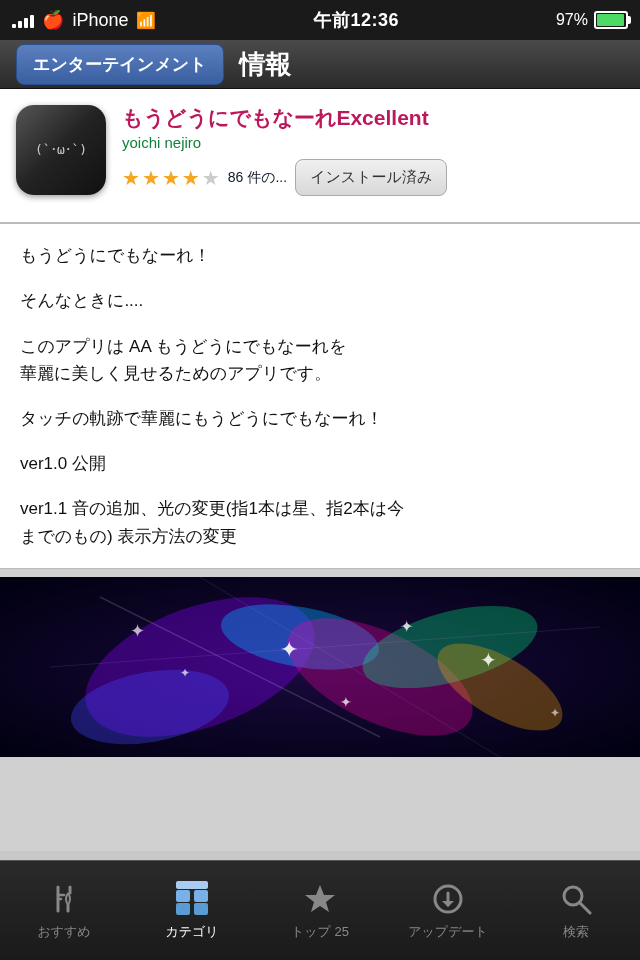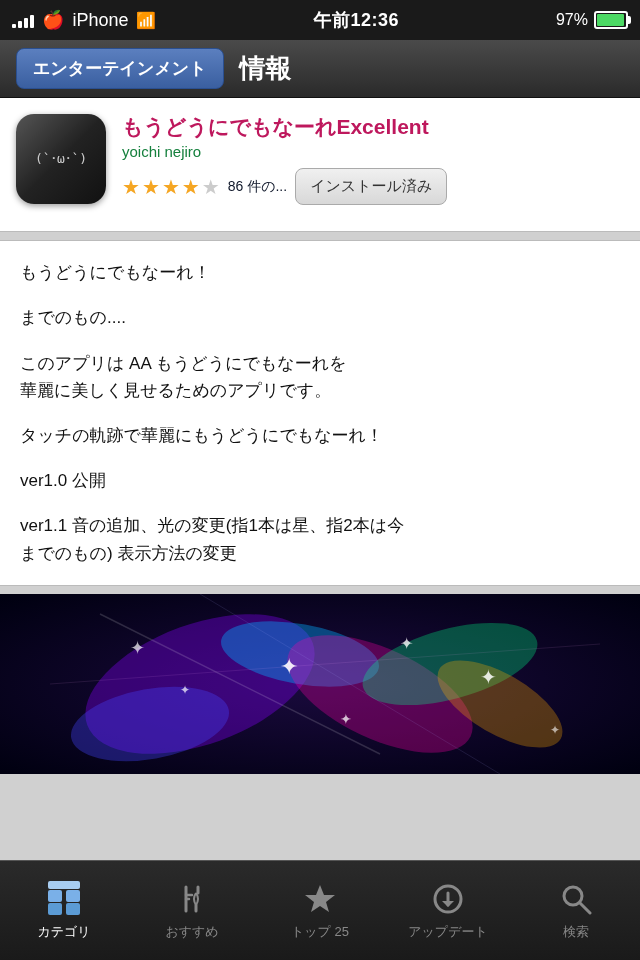--- a/index.html
+++ b/index.html
@@ -82,21 +82,21 @@
     .battery-fill {
       height: 100%;
       width: 95%;
       background: #4cd964;
       border-radius: 1px;
     }
 
     
     #nav-bar {
       width: 640px;
-      height: 58px;
+      height: 49px;
       background: linear-gradient(to bottom, #4a4a4a, #2a2a2a);
       display: flex;
       align-items: center;
       padding: 0 16px;
       gap: 16px;
       border-bottom: 1px solid #111;
     }
     .nav-back-btn {
       background: linear-gradient(to bottom, #5b7fbf, #3a5fa0);
       border: 1px solid #2a4f90;
@@ -198,21 +198,21 @@
       padding: 8px 14px;
       font-size: 15px;
       color: #333;
       cursor: pointer;
       font-weight: 500;
     }
 
     
     #description {
       background: white;
-      margin-top: 8px;
+      margin-top: 0;
       padding: 18px 20px;
       border-top: 1px solid #bbb;
       border-bottom: 1px solid #bbb;
     }
     .desc-para {
       font-size: 17px;
       color: #111;
       line-height: 1.6;
       margin-bottom: 18px;
     }
@@ -321,21 +321,21 @@
           <span class="star empty">★</span>
         </div>
         <span class="rating-count">86 件の...</span>
         <button class="install-btn">インストール済み</button>
       </div>
     </div>
   </div>
 
   <div id="description">
     <p class="desc-para">もうどうにでもなーれ！</p>
-    <p class="desc-para">までのもの....</p>
+    <p class="desc-para">そんなときに....</p>
     <p class="desc-para" style="white-space:pre-line;">このアプリは AA もうどうにでもなーれを
 華麗に美しく見せるためのアプリです。</p>
     <p class="desc-para">タッチの軌跡で華麗にもうどうにでもなーれ！</p>
     <p class="desc-para">ver1.0 公開</p>
     <p class="desc-para" style="white-space:pre-line;">ver1.1 音の追加、光の変更(指1本は星、指2本は今
 までのもの) 表示方法の変更</p>
   </div>
 
   <div id="screenshot-section">
     <svg width="640" height="180" xmlns="http://www.w3.org/2000/svg">
@@ -364,49 +364,49 @@
 
       <line x1="100" y1="20" x2="380" y2="160" stroke="#ffffff" stroke-width="1.5" opacity="0.15"></line>
       <line x1="200" y1="0" x2="500" y2="180" stroke="#aaaaff" stroke-width="1" opacity="0.12"></line>
       <line x1="50" y1="90" x2="600" y2="50" stroke="#ffaaff" stroke-width="1" opacity="0.1"></line>
     </svg>
   </div>
 
 </div>
 
 <div id="tab-bar">
-
-  <div class="tab-item active">
-    <div class="tab-icon-wrap">
-      <svg width="40" height="36" viewBox="0 0 40 36" fill="none" xmlns="http://www.w3.org/2000/svg">
-
-        <rect x="4" y="22" width="14" height="12" rx="2" fill="#5b9bd5"></rect>
-        <rect x="22" y="22" width="14" height="12" rx="2" fill="#5b9bd5"></rect>
-        <rect x="4" y="9" width="14" height="12" rx="2" fill="#7ab0e8"></rect>
-        <rect x="22" y="9" width="14" height="12" rx="2" fill="#7ab0e8"></rect>
-        <rect x="4" y="0" width="32" height="8" rx="2" fill="#a8cdf0"></rect>
-      </svg>
-    </div>
-    <span class="tab-label" style="color:white;">カテゴリ</span>
-  </div>
 
   <div class="tab-item">
     <div class="tab-icon-wrap">
       <svg width="36" height="32" viewBox="0 0 36 32" fill="none" xmlns="http://www.w3.org/2000/svg">
         <line x1="12" y1="4" x2="12" y2="28" stroke="#888" stroke-width="3" stroke-linecap="round"></line>
         <line x1="12" y1="12" x2="18" y2="12" stroke="#888" stroke-width="2.5" stroke-linecap="round"></line>
         <line x1="12" y1="16" x2="15" y2="16" stroke="#888" stroke-width="2.5" stroke-linecap="round"></line>
         <line x1="24" y1="4" x2="24" y2="10" stroke="#888" stroke-width="3" stroke-linecap="round"></line>
         <path d="M22 10 Q18 16 22 22 Q26 16 22 10" stroke="#888" stroke-width="2" fill="none"></path>
         <line x1="22" y1="22" x2="22" y2="28" stroke="#888" stroke-width="3" stroke-linecap="round"></line>
       </svg>
     </div>
     <span class="tab-label">おすすめ</span>
   </div>
 
+  <div class="tab-item active">
+    <div class="tab-icon-wrap">
+      <svg width="40" height="36" viewBox="0 0 40 36" fill="none" xmlns="http://www.w3.org/2000/svg">
+
+        <rect x="4" y="22" width="14" height="12" rx="2" fill="#5b9bd5"></rect>
+        <rect x="22" y="22" width="14" height="12" rx="2" fill="#5b9bd5"></rect>
+        <rect x="4" y="9" width="14" height="12" rx="2" fill="#7ab0e8"></rect>
+        <rect x="22" y="9" width="14" height="12" rx="2" fill="#7ab0e8"></rect>
+        <rect x="4" y="0" width="32" height="8" rx="2" fill="#a8cdf0"></rect>
+      </svg>
+    </div>
+    <span class="tab-label" style="color:white;">カテゴリ</span>
+  </div>
+
   <div class="tab-item">
     <div class="tab-icon-wrap">
       <svg width="34" height="32" viewBox="0 0 34 32" fill="none" xmlns="http://www.w3.org/2000/svg">
         <polygon points="17,2 21,12 32,12 23,19 26,29 17,23 8,29 11,19 2,12 13,12" fill="#888"></polygon>
       </svg>
     </div>
     <span class="tab-label">トップ 25</span>
   </div>
 
   <div class="tab-item">

